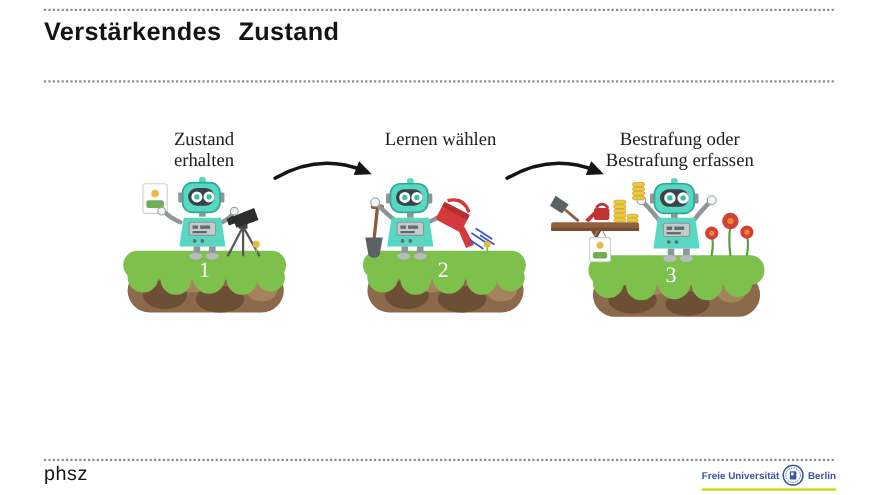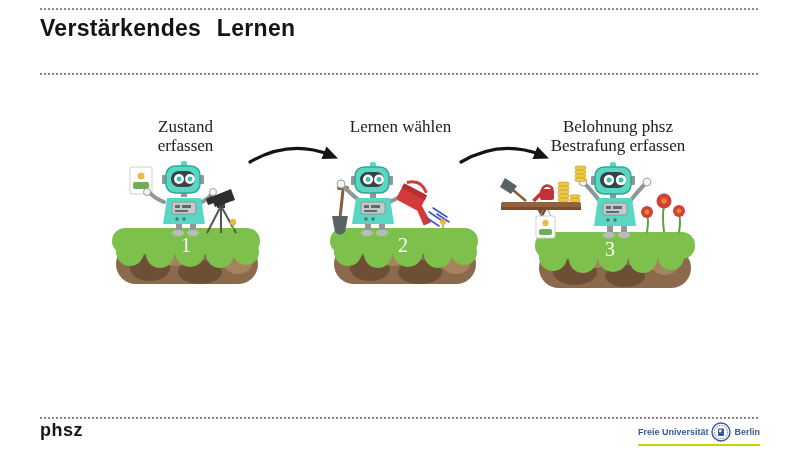--- a/index.html
+++ b/index.html
@@ -37,44 +37,44 @@
   .f-gold{fill:var(--coin-gold);stroke:#c79a1e;stroke-width:.6}
   .f-white{fill:#ffffff}
   .arm{stroke:#8f9698;stroke-width:4;fill:none;stroke-linecap:round}
   .claw{fill:#f4f6f6;stroke:#9aa1a1;stroke-width:1}
   .screen{fill:#c3cacb;stroke:#8f9698;stroke-width:1}
   .px{fill:#5f6a6a}
   .stem{stroke:#5f9e3f;stroke-width:2;fill:none;stroke-linecap:round}
   .drop{stroke:#3a57c9;stroke-width:1.6;stroke-linecap:round}
   .ink-line{stroke:var(--ink);stroke-width:3.2;fill:none;stroke-linecap:round}
   .ink-fill{fill:var(--ink)}
-  .footer-left{position:absolute;left:40px;top:420px;font-size:18px;font-weight:bold;
+  .footer-left{position:absolute;left:40px;top:420px;font-size:18px;font-weight:normal;
                letter-spacing:.5px;color:#161616;}
   .footer-right{position:absolute;right:40px;top:422px;display:flex;align-items:center;gap:3px;
                 border-bottom:2px solid var(--fu-lime);padding-bottom:2px;}
   .fu-text{font-size:9px;font-weight:bold;color:var(--fu-blue);white-space:nowrap;}
 </style>
 </head>
 <body>
 
 <div class="slide">
 
   <div class="rule rule-top"></div>
-  <h1 class="title">Verstärkendes  Lernen</h1>
+  <h1 class="title">Verstärkendes  Zustand</h1>
   <div class="rule rule-mid"></div>
 
   <div class="caption cap-1">
     <span class="cap-line">Zustand</span>
-    <span class="cap-line">erfassen</span>
+    <span class="cap-line">erhalten</span>
   </div>
   <div class="caption cap-2">
     <span class="cap-line">Lernen wählen</span>
   </div>
   <div class="caption cap-3">
-    <span class="cap-line">Belohnung phsz</span>
+    <span class="cap-line">Bestrafung oder</span>
     <span class="cap-line">Bestrafung erfassen</span>
   </div>
 
   <svg class="arrow arrow-1" width="100" height="42" viewBox="0 0 100 42">
     <path class="ink-line" d="M6,26 Q46,3 86,19"></path>
     <polygon class="ink-fill" points="94,22.5 77.5,23 82.5,10.5"></polygon>
   </svg>
   <svg class="arrow arrow-2" width="100" height="42" viewBox="0 0 100 42">
     <path class="ink-line" d="M6,26 Q46,3 86,19"></path>
     <polygon class="ink-fill" points="94,22.5 77.5,23 82.5,10.5"></polygon>

